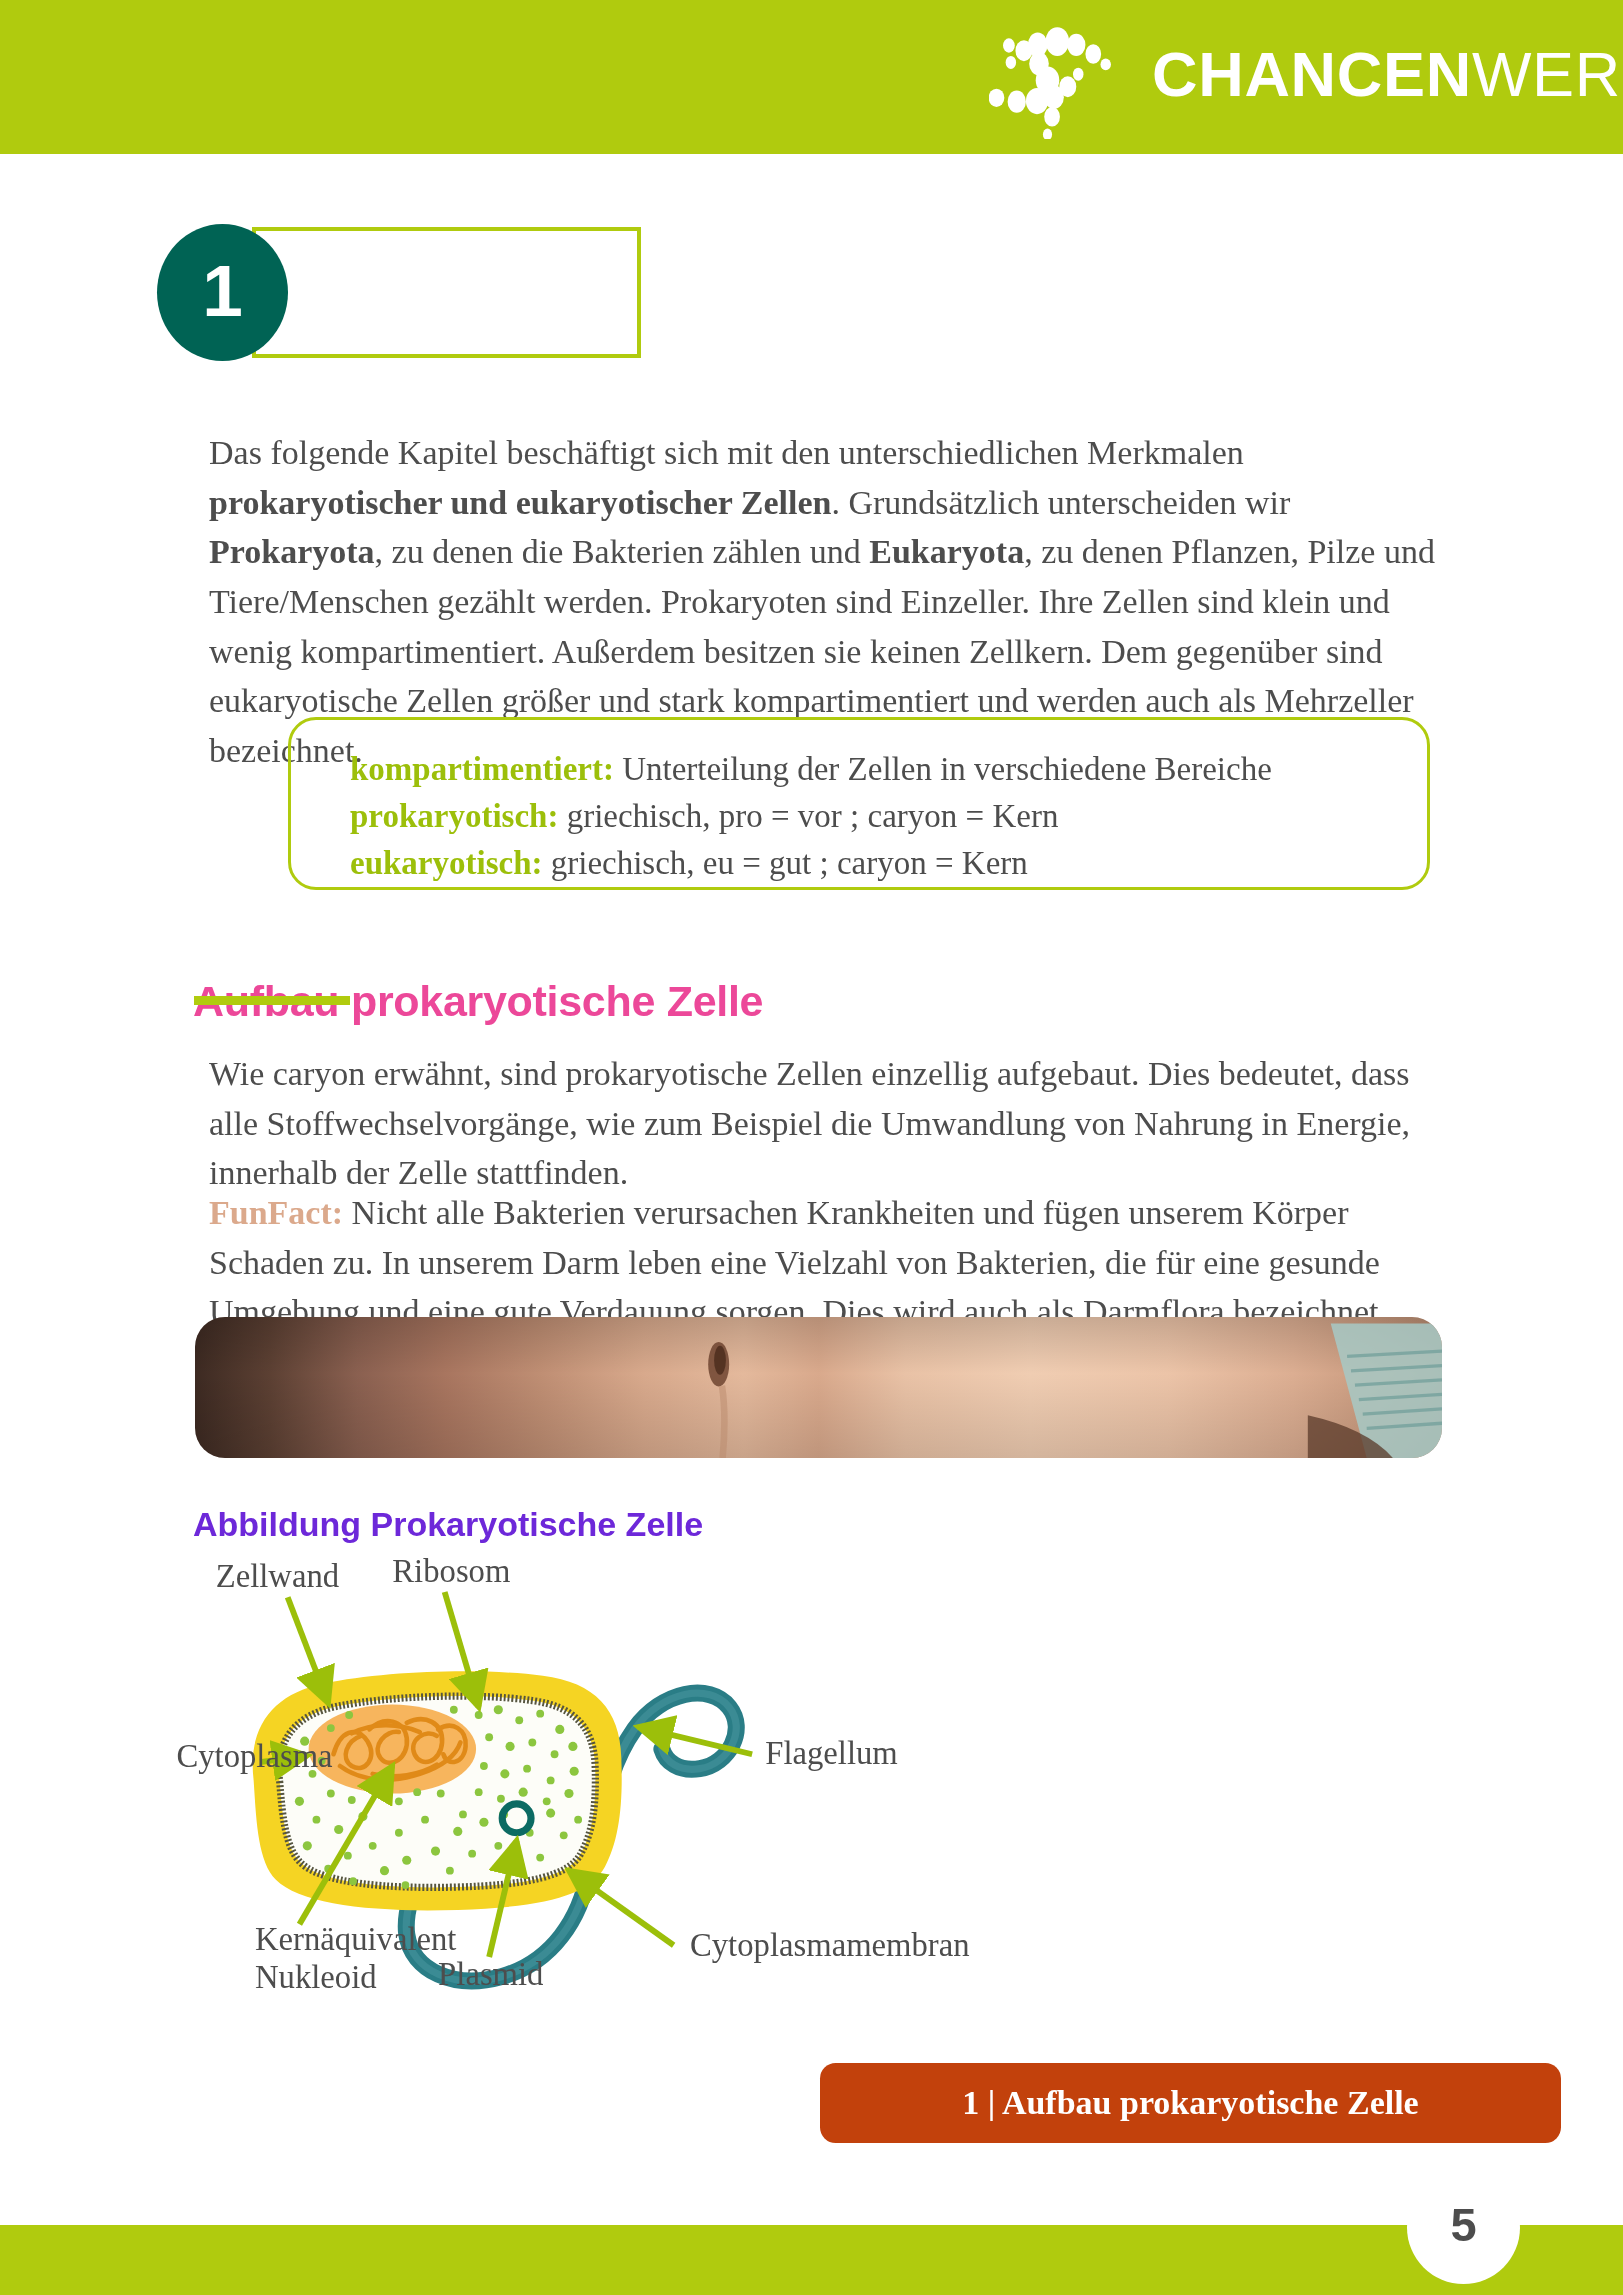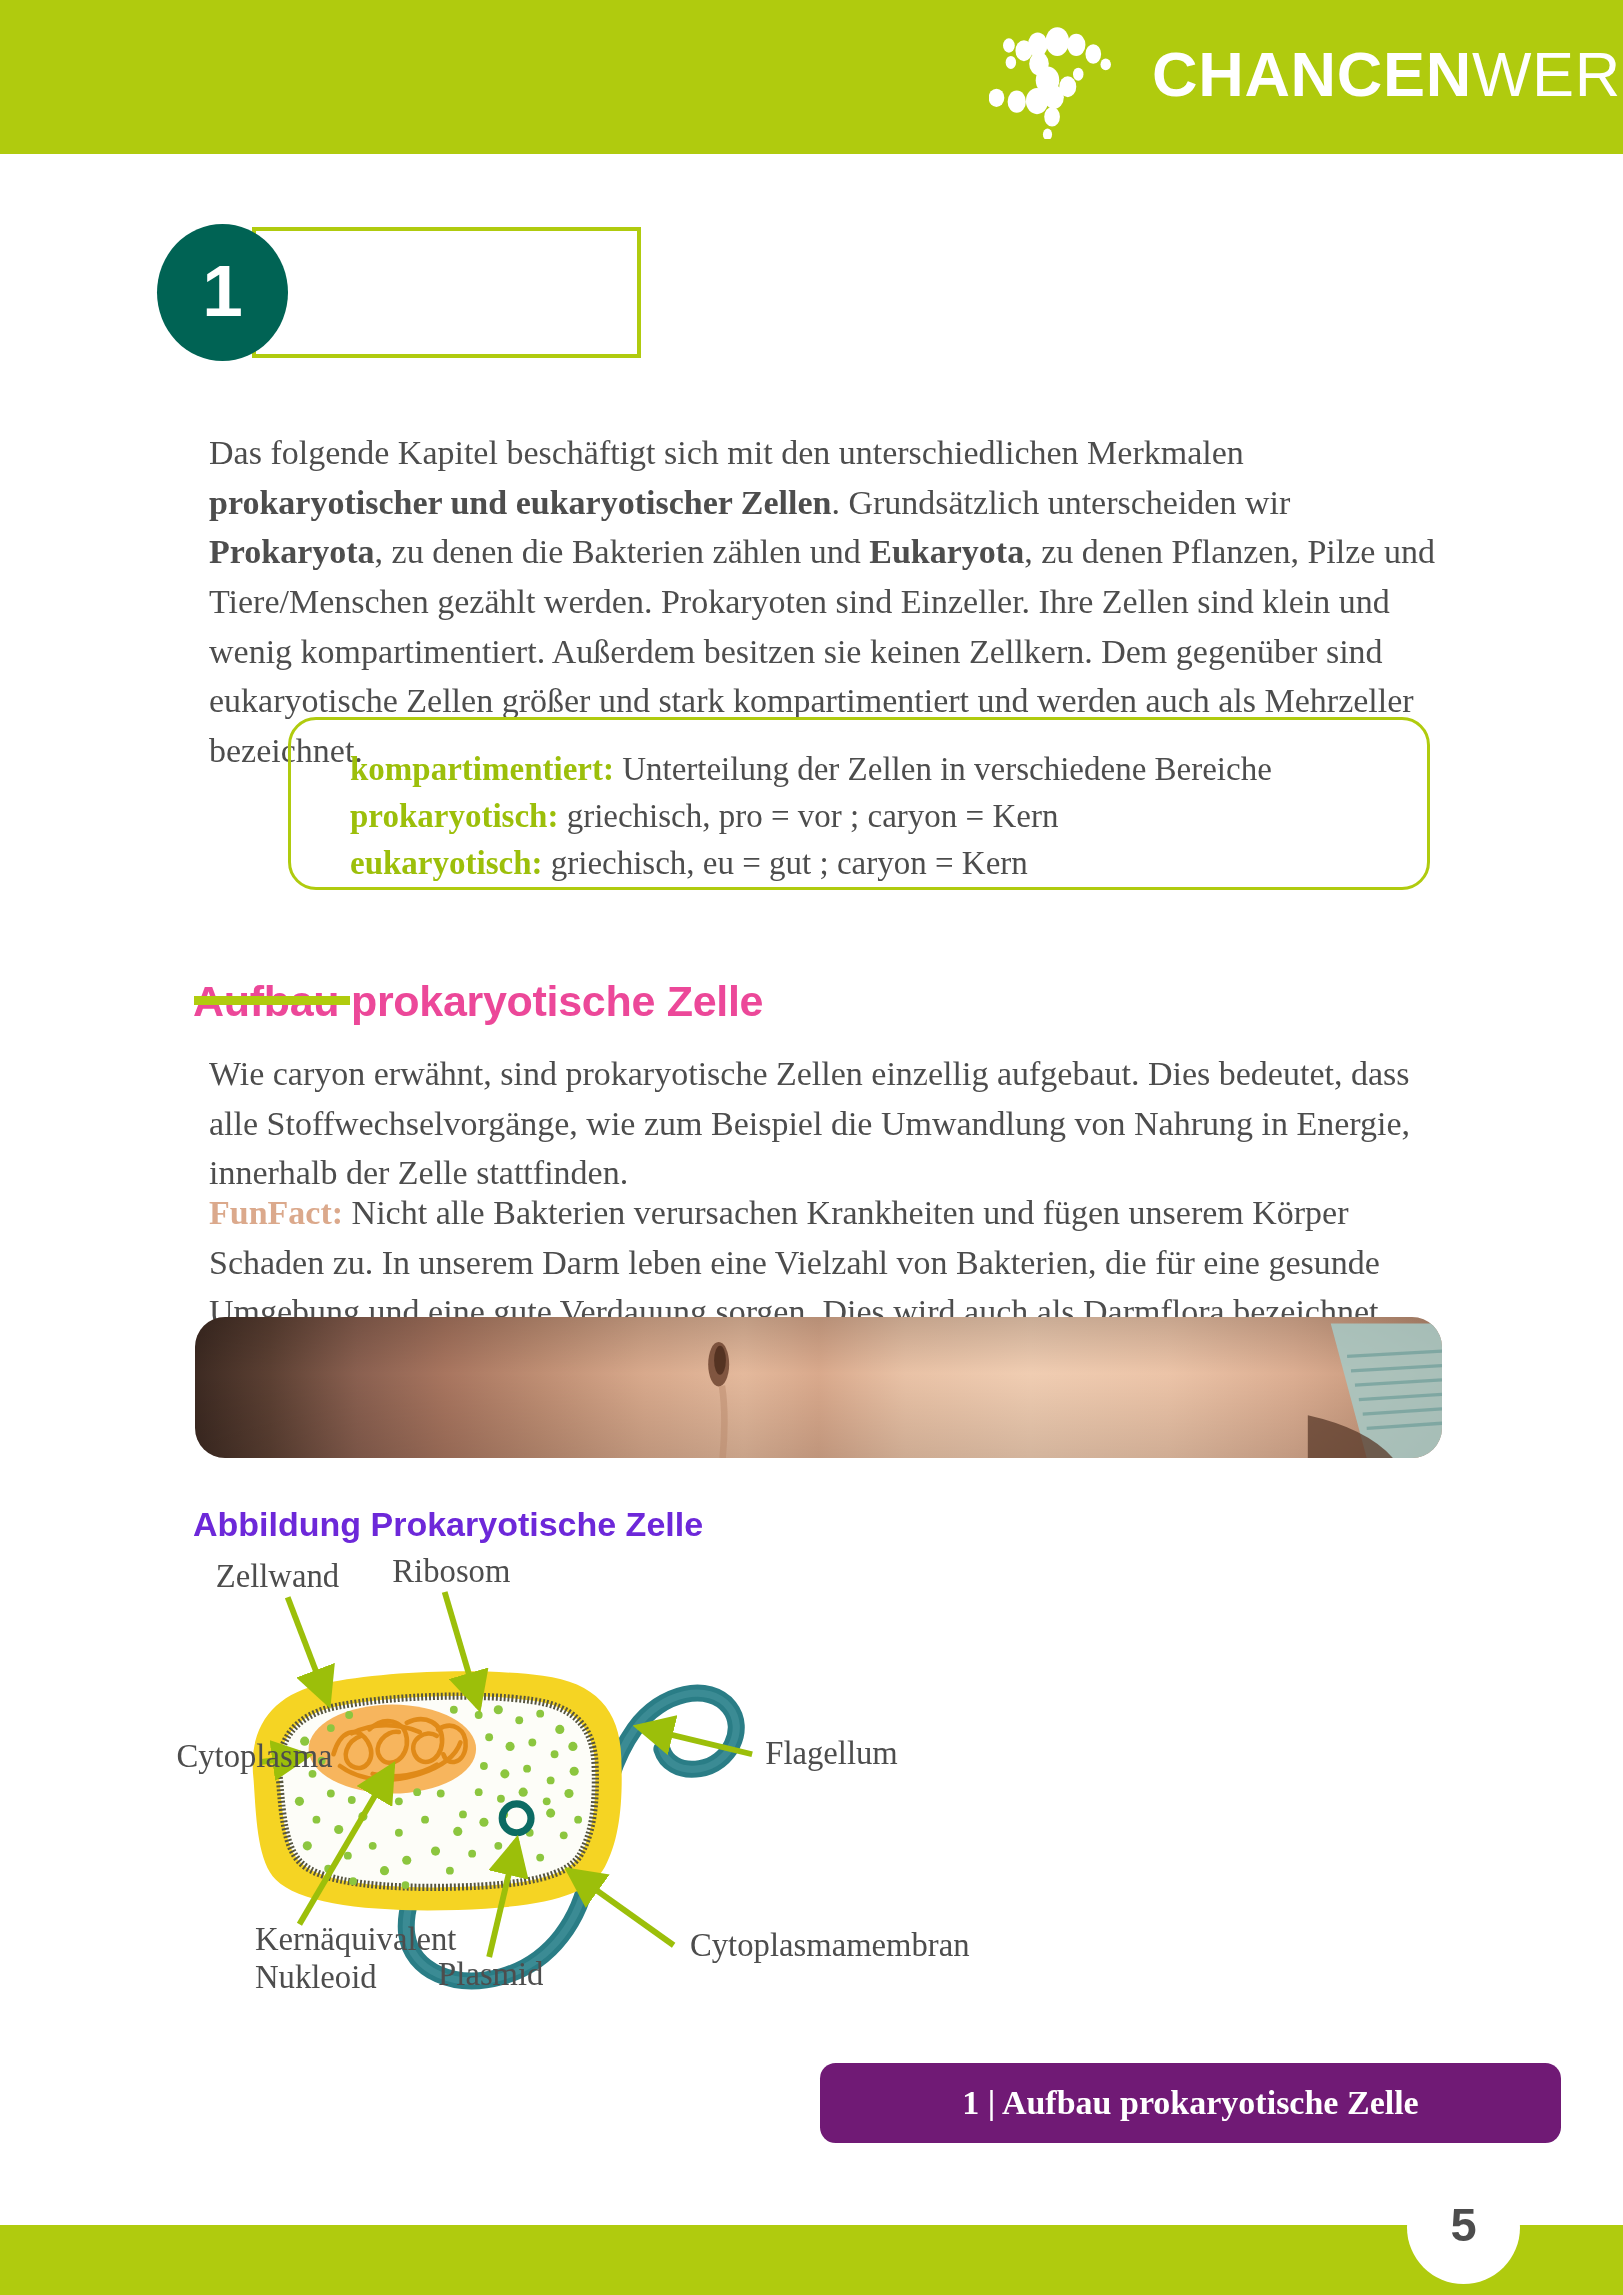--- a/index.html
+++ b/index.html
@@ -107,21 +107,21 @@
     font-family:"Liberation Sans", sans-serif;
     font-size:34px;font-weight:bold;color:#6d28d9;
   }
   .figure{
     position:absolute;left:176px;top:1558px;width:1270px;height:471px;
   }
 
   
   .footer-tab{
     position:absolute;left:820px;top:2063px;width:741px;height:80px;
-    background:#701a75;border-radius:15.7px;
+    background:#c2410c;border-radius:15.7px;
     display:flex;align-items:center;justify-content:center;
   }
   .footer-tab span{
     font-family:"Liberation Serif", serif;
     font-size:34px;font-weight:bold;color:#ffffff;white-space:nowrap;
   }
   .bottom-bar{
     position:absolute;left:0;top:2225px;width:1623px;height:70px;
     background:#b0cb0e;
   }

